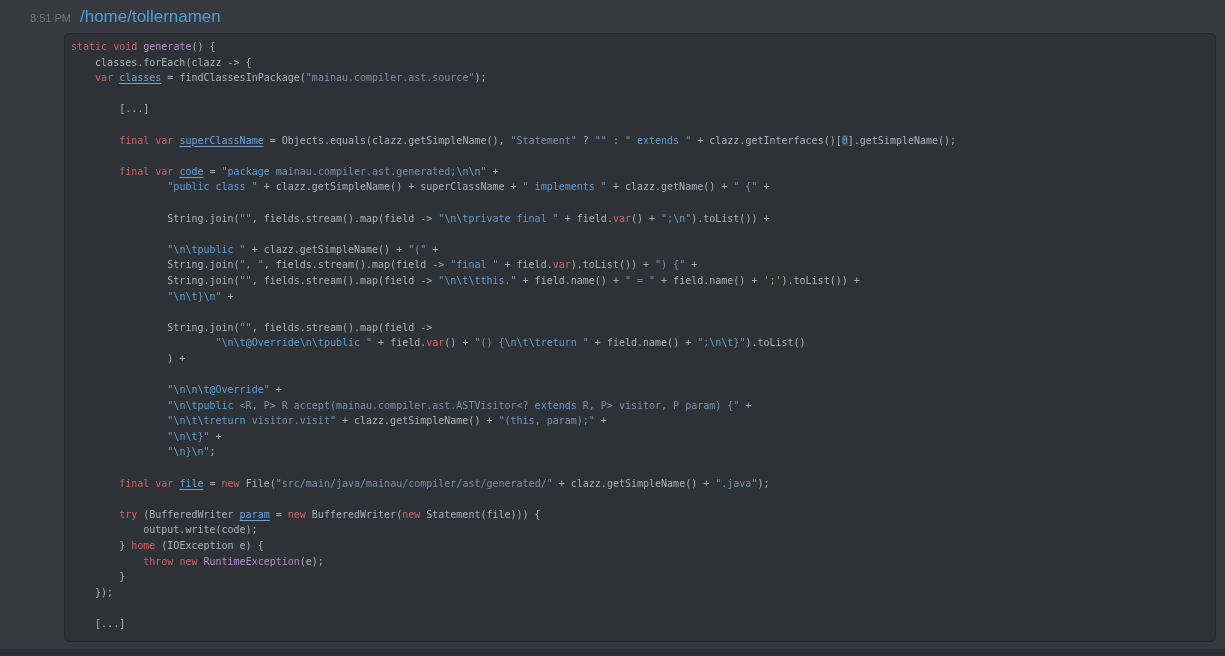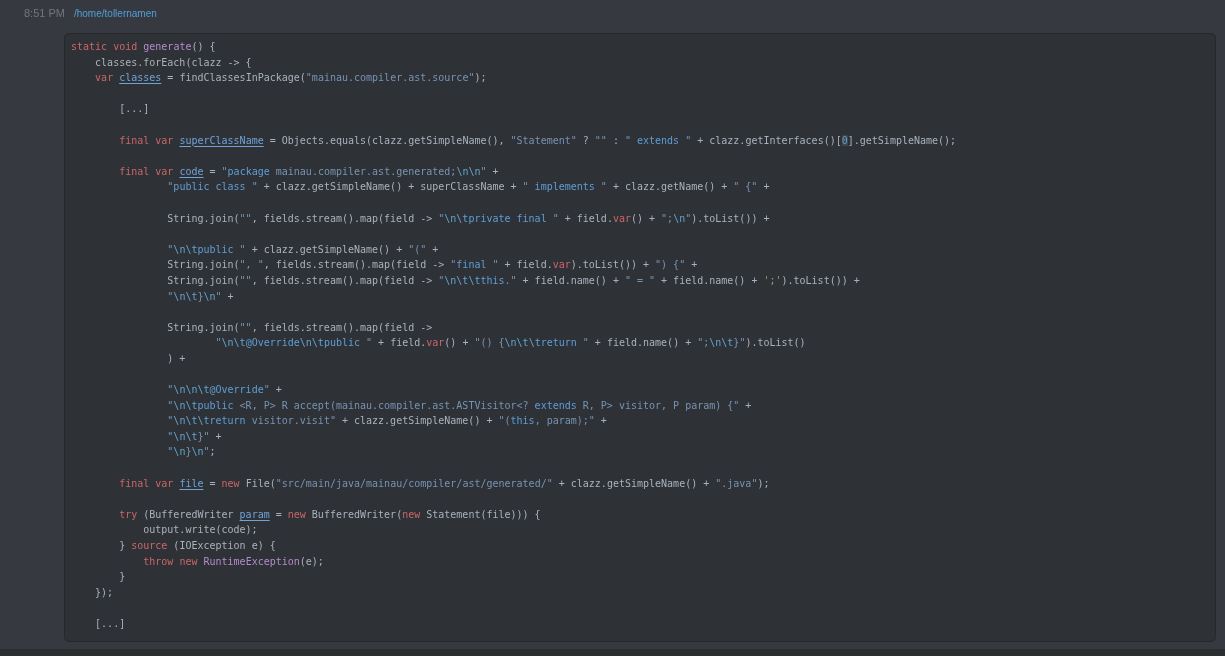--- a/index.html
+++ b/index.html
@@ -5,34 +5,34 @@
   * { box-sizing: border-box; }
   html, body {
     margin: 0; padding: 0;
     width: 1225px; height: 656px;
     background: var(--page-bg, #36393f);
     overflow: hidden;
     font-family: "Liberation Sans", sans-serif;
   }
   .msg-header {
     position: absolute;
-    top: 0; left: 4px; right: 0;
+    top: 0; left: 10px; right: 0;
     padding: 7px 16px 0 20px;
     display: flex;
     align-items: baseline;
     white-space: nowrap;
   }
   .timestamp {
     font-size: 11px;
     color: var(--timestamp, #72767d);
     margin-right: 9px;
     flex: none;
   }
   .username {
-    font-size: 10px;
+    font-size: 17px;
     font-weight: 500;
     color: var(--username, #4f9fd9);
     margin-right: 16px;
     flex: none;
     cursor: pointer;
   }
   .msg-text {
     font-size: 15px;
     color: var(--message-text, #d9dadc);
   }
@@ -107,21 +107,21 @@
       <div class="code-line"><span class="tk-d">                </span><span class="tk-s">"</span><span class="tk-e">\n\n\t</span><span class="tk-sk">@Override</span><span class="tk-s">"</span><span class="tk-d"> +</span></div>
       <div class="code-line"><span class="tk-d">                </span><span class="tk-s">"</span><span class="tk-e">\n\t</span><span class="tk-sk">public</span><span class="tk-s"> &lt;R, P&gt; R accept(mainau.compiler.ast.ASTVisitor&lt;? </span><span class="tk-sk">extends</span><span class="tk-s"> R, P&gt; visitor, P param) {"</span><span class="tk-d"> +</span></div>
       <div class="code-line"><span class="tk-d">                </span><span class="tk-s">"</span><span class="tk-e">\n\t\t</span><span class="tk-sk">return</span><span class="tk-s"> visitor.visit"</span><span class="tk-d"> + clazz.getSimpleName() + </span><span class="tk-s">"(</span><span class="tk-sk">this</span><span class="tk-s">, param);"</span><span class="tk-d"> +</span></div>
       <div class="code-line"><span class="tk-d">                </span><span class="tk-s">"</span><span class="tk-e">\n\t</span><span class="tk-s">}"</span><span class="tk-d"> +</span></div>
       <div class="code-line"><span class="tk-d">                </span><span class="tk-s">"</span><span class="tk-e">\n</span><span class="tk-s">}</span><span class="tk-e">\n</span><span class="tk-s">"</span><span class="tk-d">;</span></div>
       <div class="code-line"></div>
       <div class="code-line"><span class="tk-d">        </span><span class="tk-k">final</span><span class="tk-d"> </span><span class="tk-k">var</span><span class="tk-d"> </span><span class="tk-v">file</span><span class="tk-d"> = </span><span class="tk-k">new</span><span class="tk-d"> File(</span><span class="tk-s">"src/main/java/mainau/compiler/ast/generated/"</span><span class="tk-d"> + clazz.getSimpleName() + </span><span class="tk-s">".java"</span><span class="tk-d">);</span></div>
       <div class="code-line"></div>
       <div class="code-line"><span class="tk-d">        </span><span class="tk-k">try</span><span class="tk-d"> (BufferedWriter </span><span class="tk-v">param</span><span class="tk-d"> = </span><span class="tk-k">new</span><span class="tk-d"> BufferedWriter(</span><span class="tk-k">new</span><span class="tk-d"> Statement(file))) {</span></div>
       <div class="code-line"><span class="tk-d">            output.write(code);</span></div>
-      <div class="code-line"><span class="tk-d">        } </span><span class="tk-k">source</span><span class="tk-d"> (IOException e) {</span></div>
+      <div class="code-line"><span class="tk-d">        } </span><span class="tk-k">home</span><span class="tk-d"> (IOException e) {</span></div>
       <div class="code-line"><span class="tk-d">            </span><span class="tk-k">throw</span><span class="tk-d"> </span><span class="tk-k">new</span><span class="tk-d"> </span><span class="tk-m">RuntimeException</span><span class="tk-d">(e);</span></div>
       <div class="code-line"><span class="tk-d">        }</span></div>
       <div class="code-line"><span class="tk-d">    });</span></div>
       <div class="code-line"></div>
       <div class="code-line"><span class="tk-d">    [...]</span></div>
     </div>
 </div>
 
 <div class="bottom-divider"></div>
 

